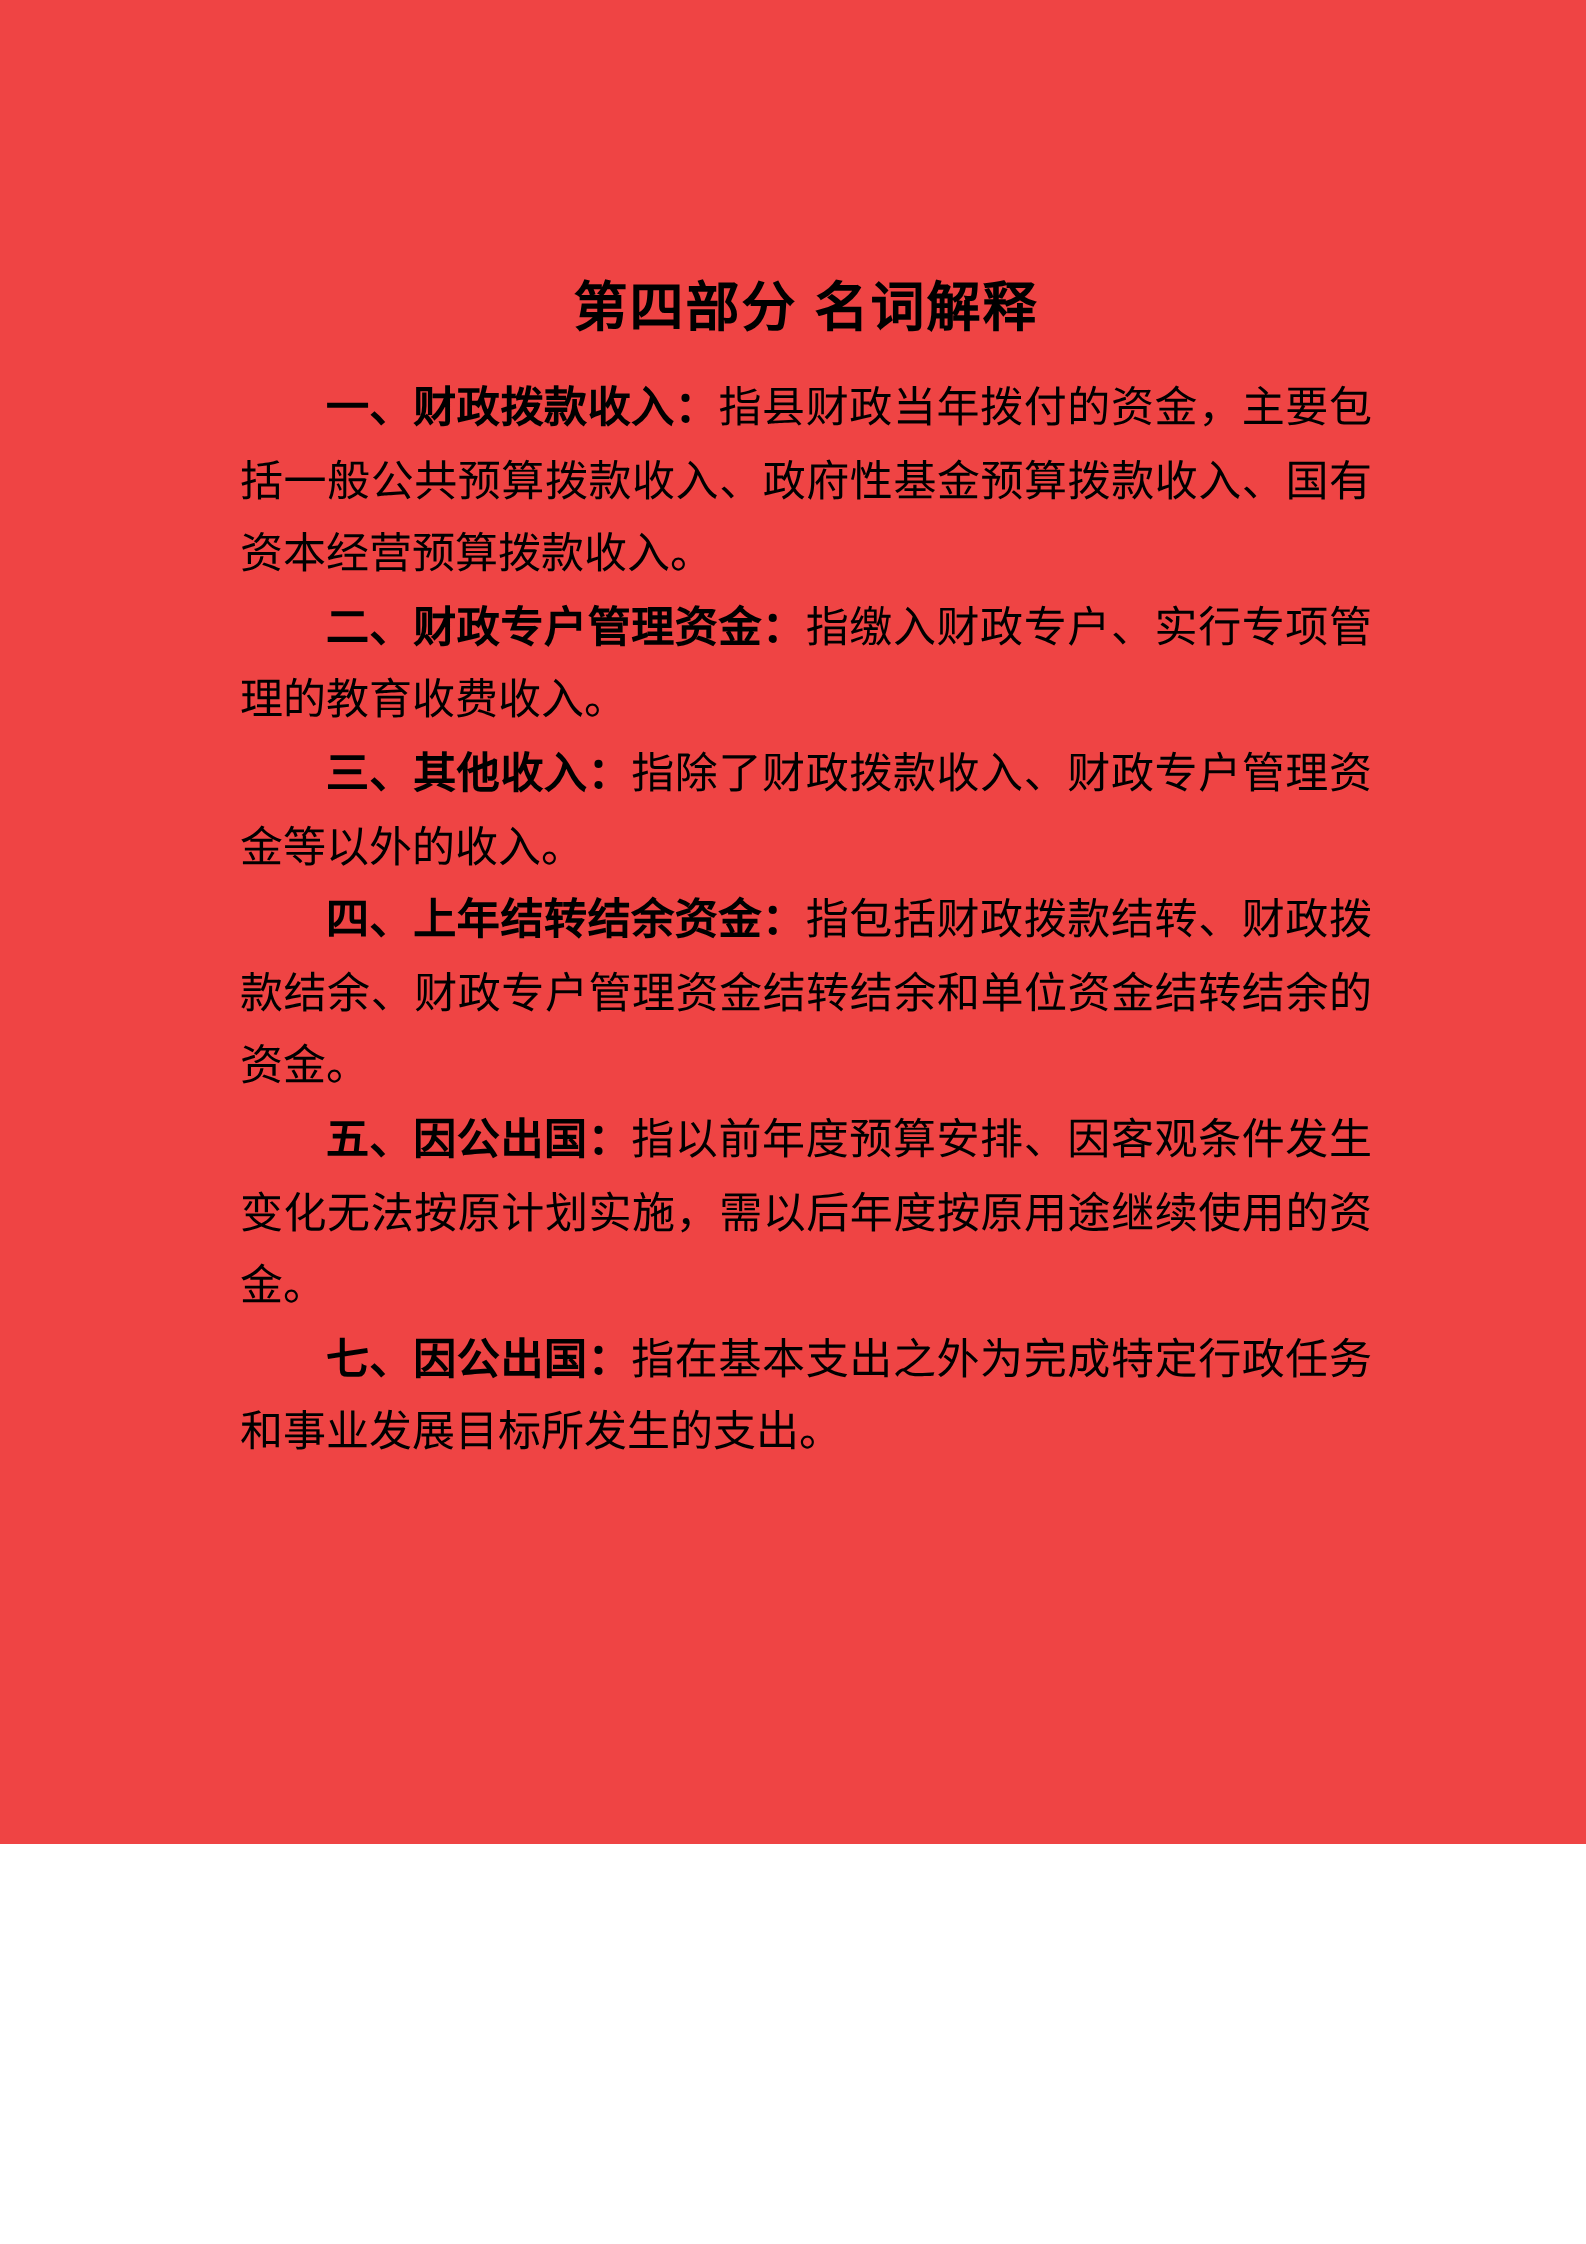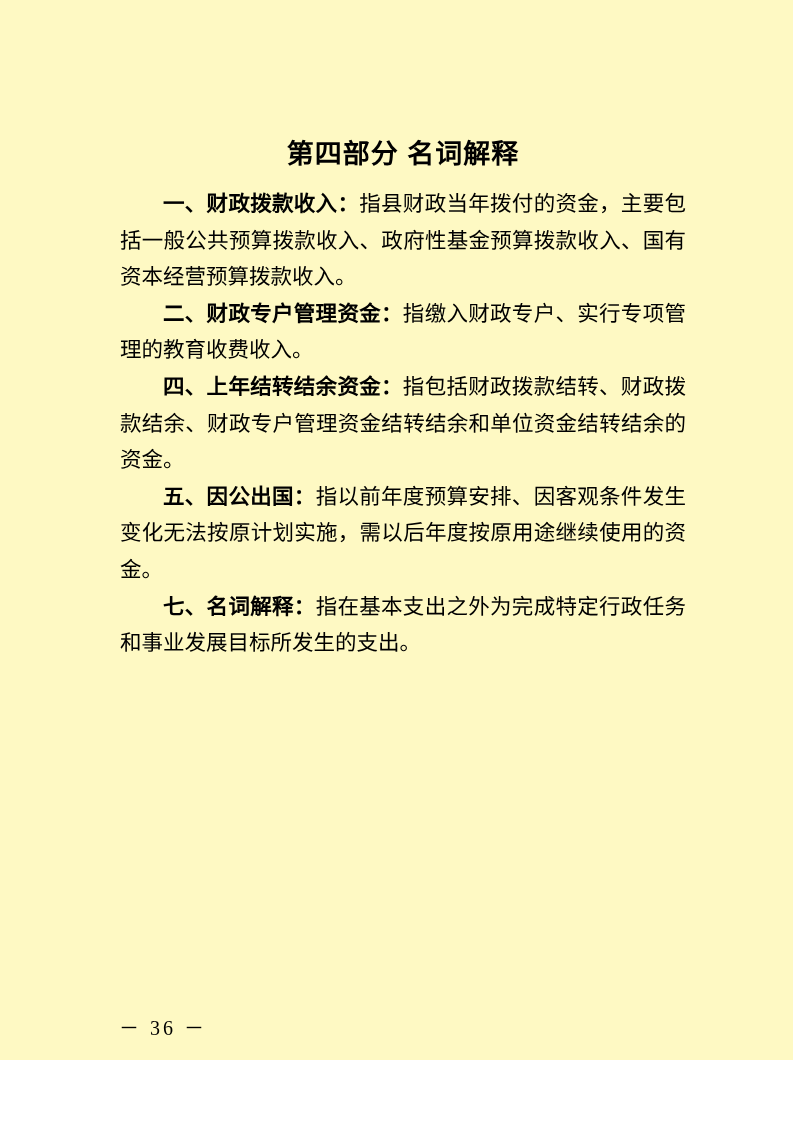--- a/index.html
+++ b/index.html
@@ -3,22 +3,22 @@
 <meta charset="utf-8">
 <style>
   html, body {
     margin: 0;
     padding: 0;
     background: #ffffff;
   }
   .page {
     position: relative;
     width: 793px;
-    height: 1060px;
-    background: #fef9c3;
+    height: 922px;
+    background: #ef4444;
     color: #000000;
     font-family: "Liberation Serif", "DejaVu Serif", serif;
     overflow: hidden;
     box-sizing: border-box;
   }
   .doc-title {
     margin: 0;
     position: absolute;
     top: 134px;
     left: 120px;
@@ -70,22 +70,23 @@
 </head>
 <body>
 
 <div class="page">
 
   <h1 class="doc-title">第四部分 名词解释</h1>
 
   <div class="glossary">
     <p class="para"><span class="term">一、财政拨款收入：</span><span class="definition">指县财政当年拨付的资金，主要包括一般公共预算拨款收入、政府性基金预算拨款收入、国有资本经营预算拨款收入。</span></p>
     <p class="para"><span class="term">二、财政专户管理资金：</span><span class="definition">指缴入财政专户、实行专项管理的教育收费收入。</span></p>
+    <p class="para"><span class="term">三、其他收入：</span><span class="definition">指除了财政拨款收入、财政专户管理资金等以外的收入。</span></p>
     <p class="para"><span class="term">四、上年结转结余资金：</span><span class="definition">指包括财政拨款结转、财政拨款结余、财政专户管理资金结转结余和单位资金结转结余的资金。</span></p>
     <p class="para"><span class="term">五、因公出国：</span><span class="definition">指以前年度预算安排、因客观条件发生变化无法按原计划实施，需以后年度按原用途继续使用的资金。</span></p>
-    <p class="para"><span class="term">七、名词解释：</span><span class="definition">指在基本支出之外为完成特定行政任务和事业发展目标所发生的支出。</span></p>
+    <p class="para"><span class="term">七、因公出国：</span><span class="definition">指在基本支出之外为完成特定行政任务和事业发展目标所发生的支出。</span></p>
   </div>
 
   <div class="page-footer">
     <span>－ 36 －</span>
   </div>
 
 </div>
 
 </body></html>

